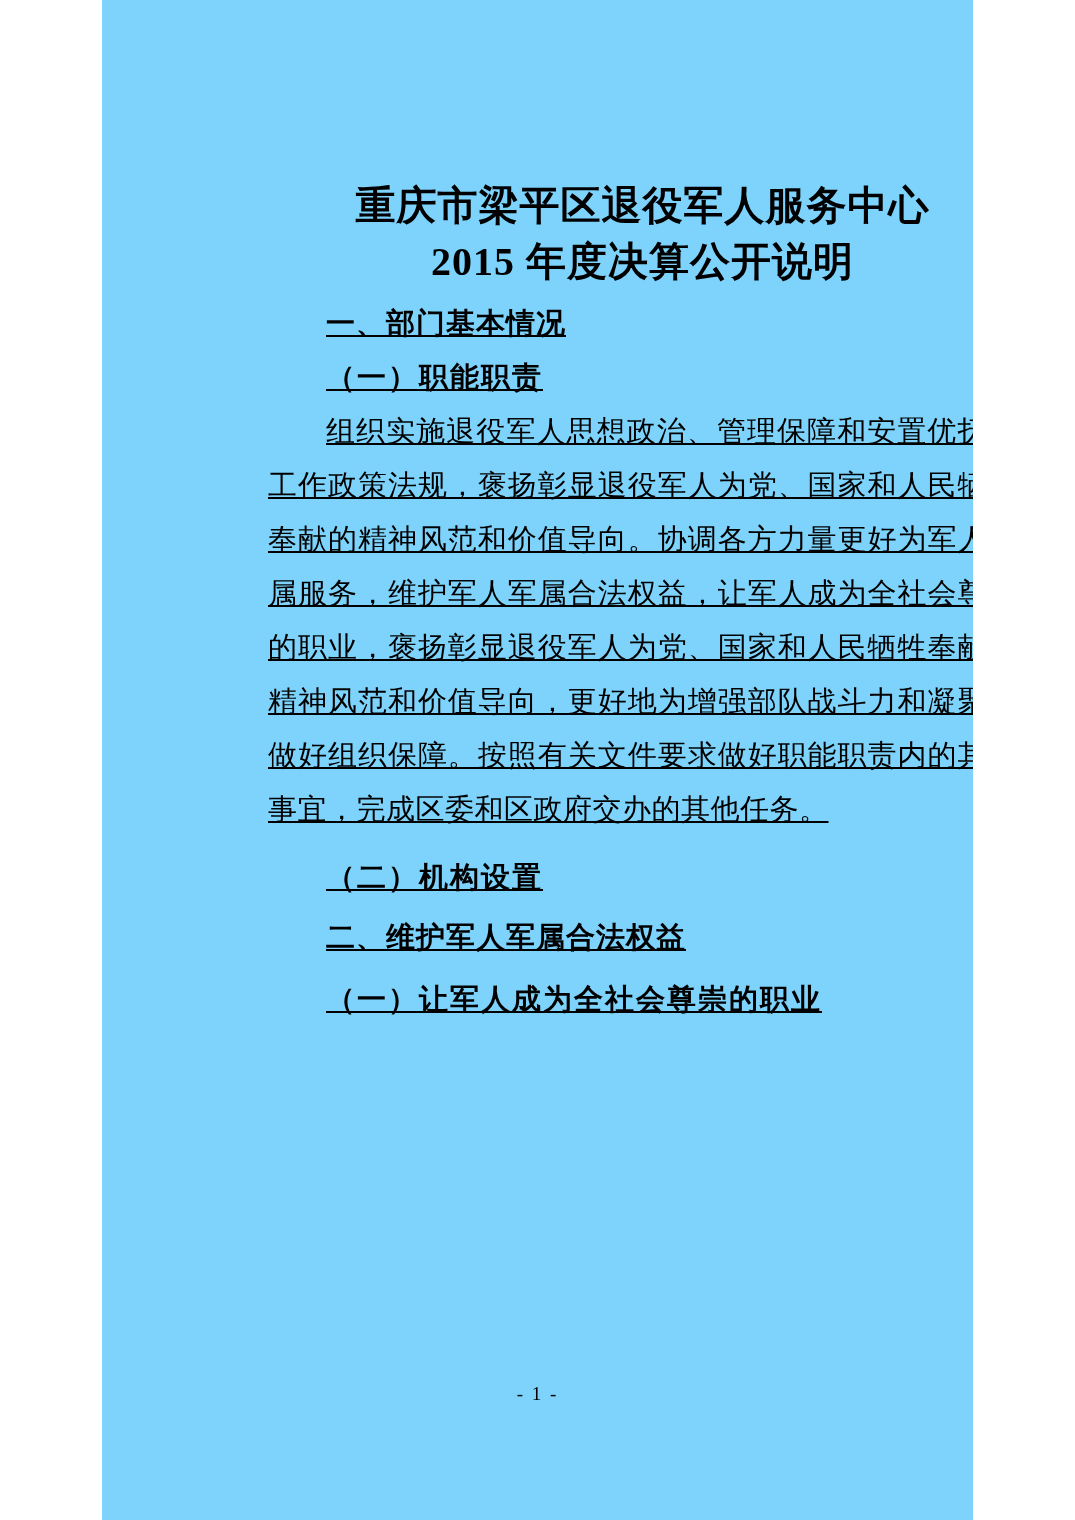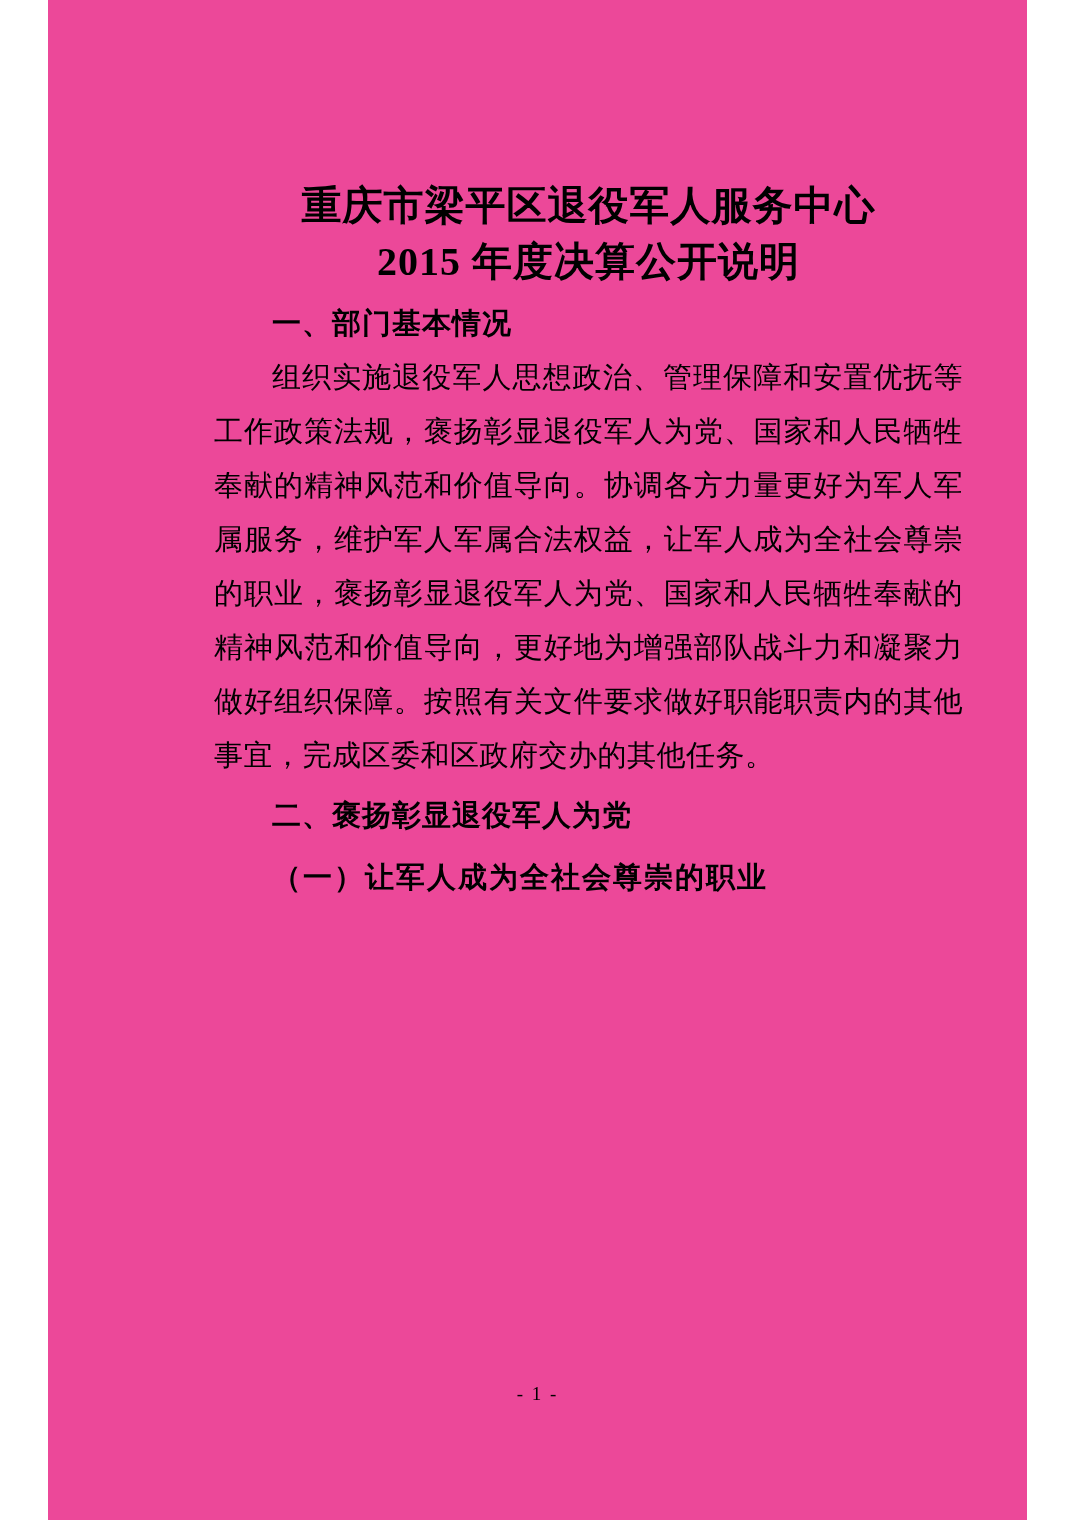--- a/index.html
+++ b/index.html
@@ -1,22 +1,22 @@
 <!DOCTYPE html>
 <html><head>
 <meta charset="utf-8">
 <style>
   * { box-sizing: border-box; }
   html, body { margin: 0; padding: 0; background: #ffffff; }
   .page {
     position: relative;
-    width: 979px;
+    width: 871px;
     height: 1520px;
     margin: 0 auto;
-    background: #ec4899;
+    background: #7dd3fc;
     color: #000000;
     font-family: "Liberation Serif", "DejaVu Serif", serif;
     overflow: hidden;
     padding-left: 31px;
   }
   .content {
     position: absolute;
     left: 166px;
     top: 170px;
     width: 749px;
@@ -27,20 +27,21 @@
     font-weight: bold;
     font-size: 40px;
     line-height: 56px;
     letter-spacing: 1px;
   }
   .doc {
     margin-top: 0;
     font-size: 29px;
     line-height: 54px;
     text-align: justify;
+    text-decoration: underline;
   }
   .doc > * { margin: 0; }
   .h1 {
     font-family: "Liberation Sans", "DejaVu Sans", sans-serif;
     font-weight: bold;
     font-size: 29px;
     text-indent: 2em;
     letter-spacing: 1px;
   }
   .h2 {
@@ -82,26 +83,28 @@
 
     <div class="title-block">
       <div>重庆市梁平区退役军人服务中心</div>
       <div>2015 年度决算公开说明</div>
     </div>
 
     <div class="doc">
 
       <p class="h1 mt-6">一、部门基本情况</p>
 
+      <p class="h2">（一）职能职责</p>
 
       <p class="body-p"><span class="latinize">组织实施退役军人思想政治、管理保障和安置优抚等工作政策法规，褒扬彰显退役军人为党、国家和人民牺牲奉献的精神风范和价值导向。协调各方力量更好为军人军属服务，维护军人军属合法权益，让军人成为全社会尊崇的职业，褒扬彰显退役军人为党、国家和人民牺牲奉献的精神风范和价值导向，更好地为增强部队战斗力和凝聚力做好组织保障。按照有关文件要求做好职能职责内的其他事宜，完成区委和区政府交办的其他任务。</span></p>
 
+      <p class="h2 mt-14">（二）机构设置</p>
 
 
-      <p class="h1 mt-6">二、褒扬彰显退役军人为党</p>
+      <p class="h1 mt-6">二、维护军人军属合法权益</p>
 
       <p class="h2 mt-8">（一）让军人成为全社会尊崇的职业</p>
 
 
       <p class="body-p"><span class="lead latinize"></span><span class="latinize"></span></p>
 
     </div>
   </div>
 
   <div class="footer">- 1 -</div>

